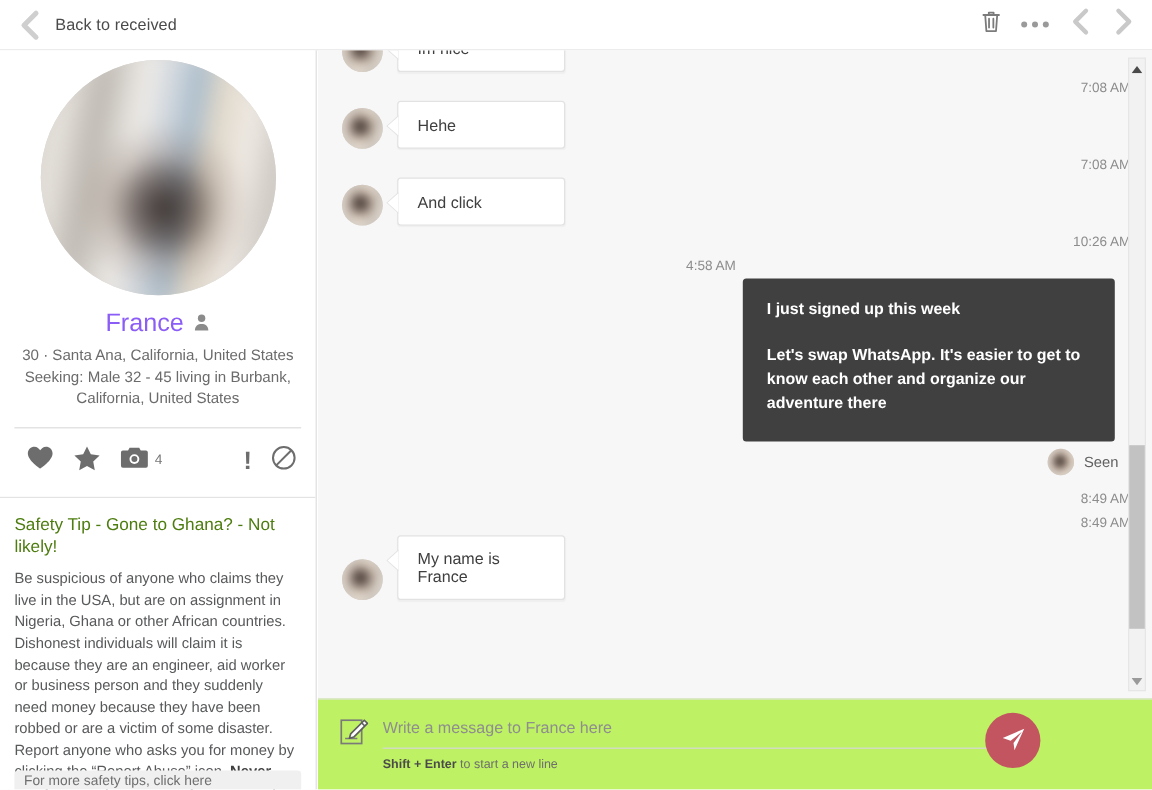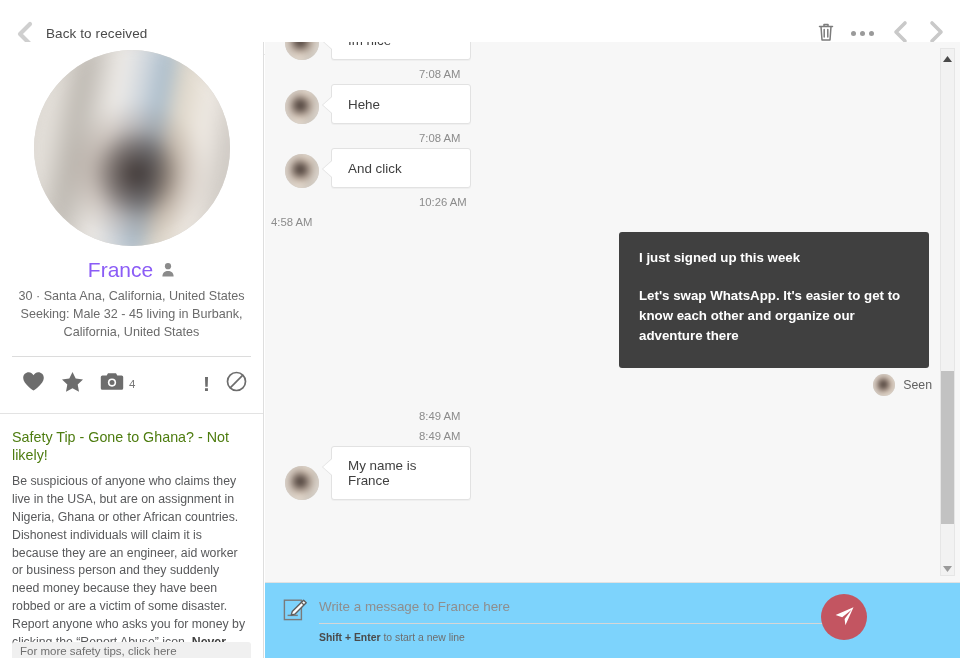--- a/index.html
+++ b/index.html
@@ -8,21 +8,21 @@
     font-family: "Liberation Sans", sans-serif;
     background: #ffffff;
     overflow: hidden;
   }
   #app { position: relative; width: 960px; height: 658px; background:#fff; }
 
   
   .topbar {
     position: absolute; top: 0; left: 0; width: 960px; height: 42px;
     background: #ffffff; border-bottom: 1px solid #e8e8e8;
-    display: flex; align-items: center; margin-top: 13px;
+    display: flex; align-items: center;
   }
   .back-chevron {
     width: 26px; height: 26px; margin-left: 12px; margin-right: 8px;
     display:flex; align-items:center; justify-content:center;
     cursor: pointer;
   }
   .back-chevron svg { display:block; }
   .back-label {
     font-size: 13.5px; color: #4a4a4a; letter-spacing: .1px;
     cursor: pointer;
@@ -97,24 +97,24 @@
     position: absolute; top: 42px; left: 265px; width: 695px; height: 616px;
     background: #f7f7f7;
   }
   .msg-scroll {
     position:absolute; top:0; left:0; right:0; height: 540px;
     overflow: hidden; padding: 0 18px 0 6px;
   }
   .msg-inner { position: relative; }
 
   .time-stamp {
-    font-size: 11.3px; color: #8c8c8c; text-align: left;
+    font-size: 11.3px; color: #8c8c8c; text-align: right;
     padding-left: 148px; margin: 8px 0 4px 0;
   }
-  .time-stamp.right { text-align: left; padding-left:0; padding-right: 28px; }
+  .time-stamp.right { text-align: center; padding-left:0; padding-right: 28px; }
 
   .row { display:flex; align-items:flex-end; gap: 0; }
   .row.out { justify-content: flex-end; }
 
   .sm-avatar {
     width: 34px; height: 34px; border-radius:50%; margin-left: 14px; margin-top: 4px;
     flex: 0 0 34px; overflow:hidden; position:relative; background:#cfc9c2;
   }
   .sm-avatar .sa-in {
     position:absolute; inset:0; border-radius:50%;
@@ -183,21 +183,21 @@
   .sbtn { width: 13px; height: 16px; display:flex; align-items:center; justify-content:center; cursor:pointer; flex:0 0 16px; }
   .sthumb-track { flex: 1; width: 13px; position: relative; }
   .sthumb {
     position:absolute; left:0; width: 13px; background:#c2c2c2;
     top: 62%; height: 31%; cursor:pointer;
   }
 
   
   .composer {
     position:absolute; left:0; right:0; bottom: 0; height: 76px;
-    background: #7dd3fc; border-top: 1px solid #e2e2e2;
+    background: #bef264; border-top: 1px solid #e2e2e2;
   }
   .comp-inner { position:relative; padding: 14px 0 0 18px; display:flex; align-items:flex-start; }
   .pencil-icon { width: 24px; height: 24px; margin-top: 1px; flex:0 0 24px; cursor:pointer; }
   .input-wrap { margin-left: 12px; width: 512px; }
   .msg-input {
     width: 100%; border: none; outline: none;
     border-bottom: 1px solid #d6d6d6; background: transparent;
     font-family: "Liberation Sans", sans-serif;
     font-size: 13.4px; color: #4a4a4a; padding: 2px 0 9px 0;
   }

